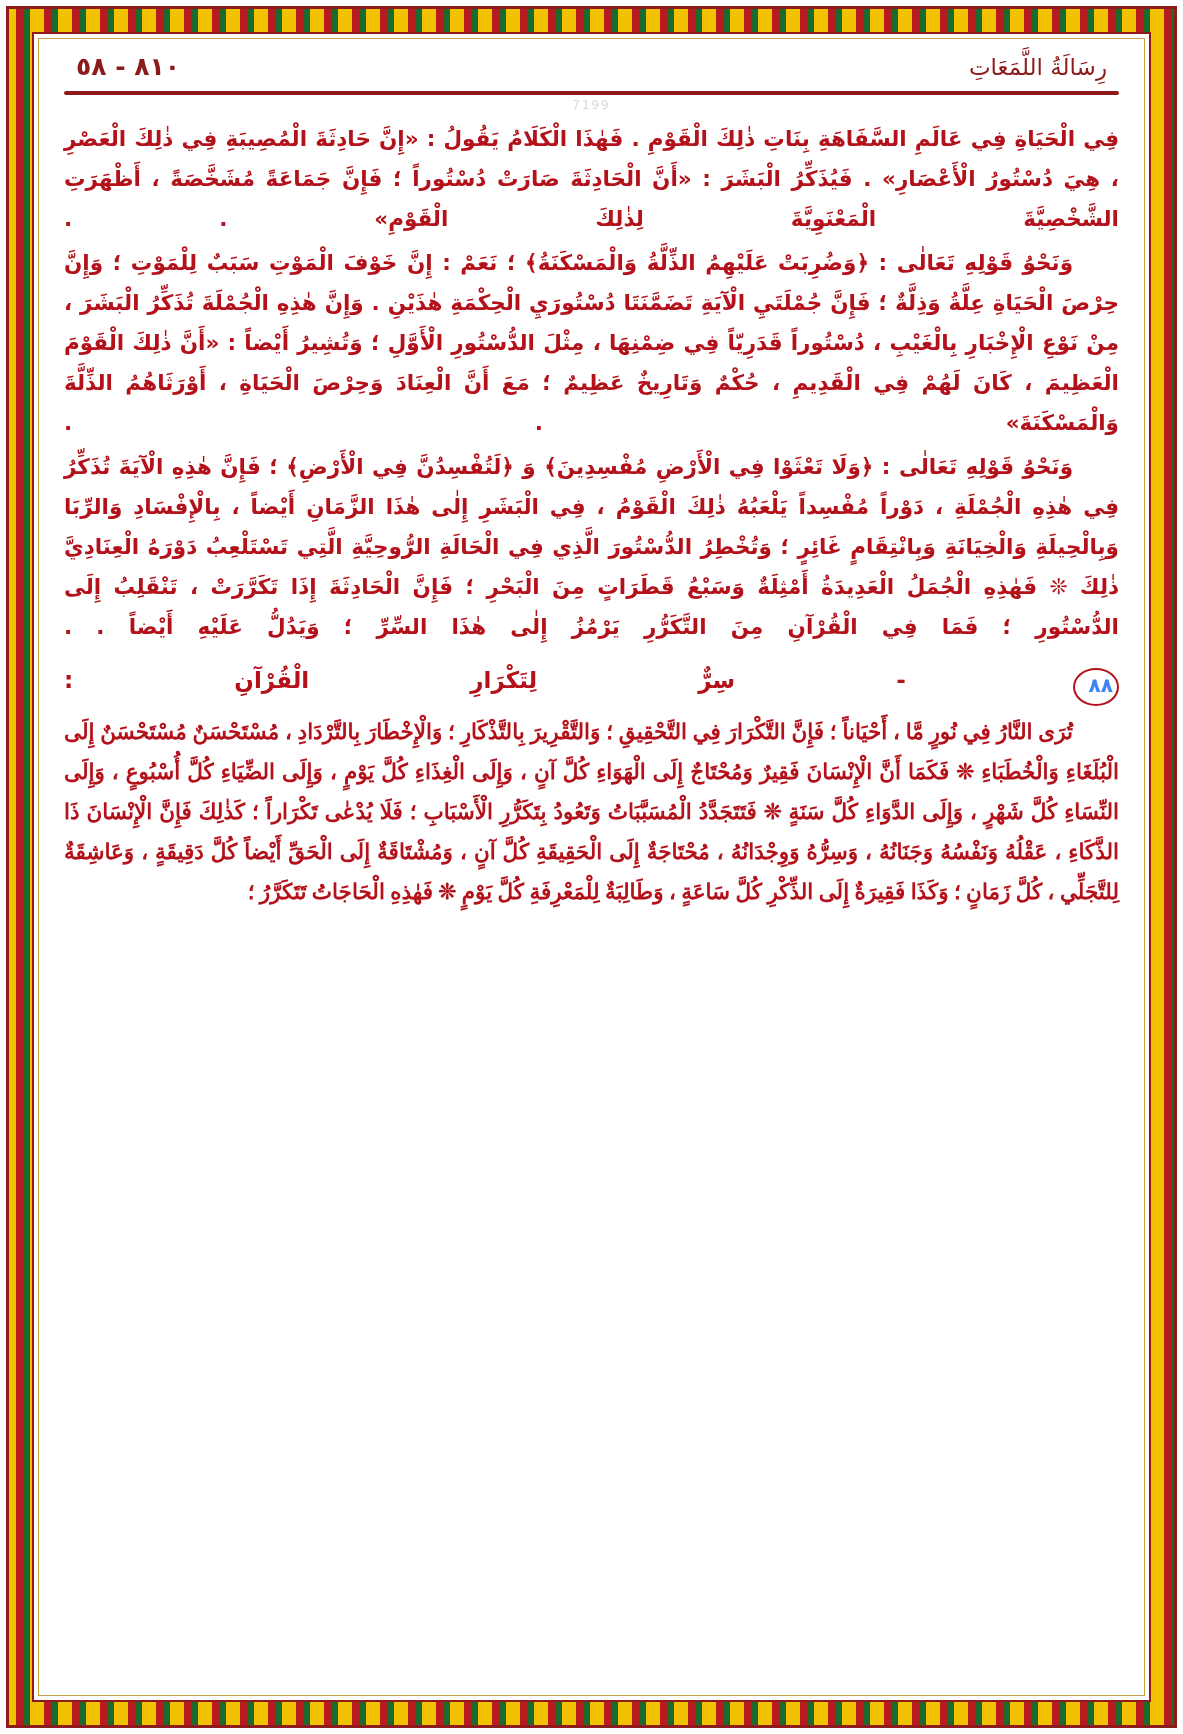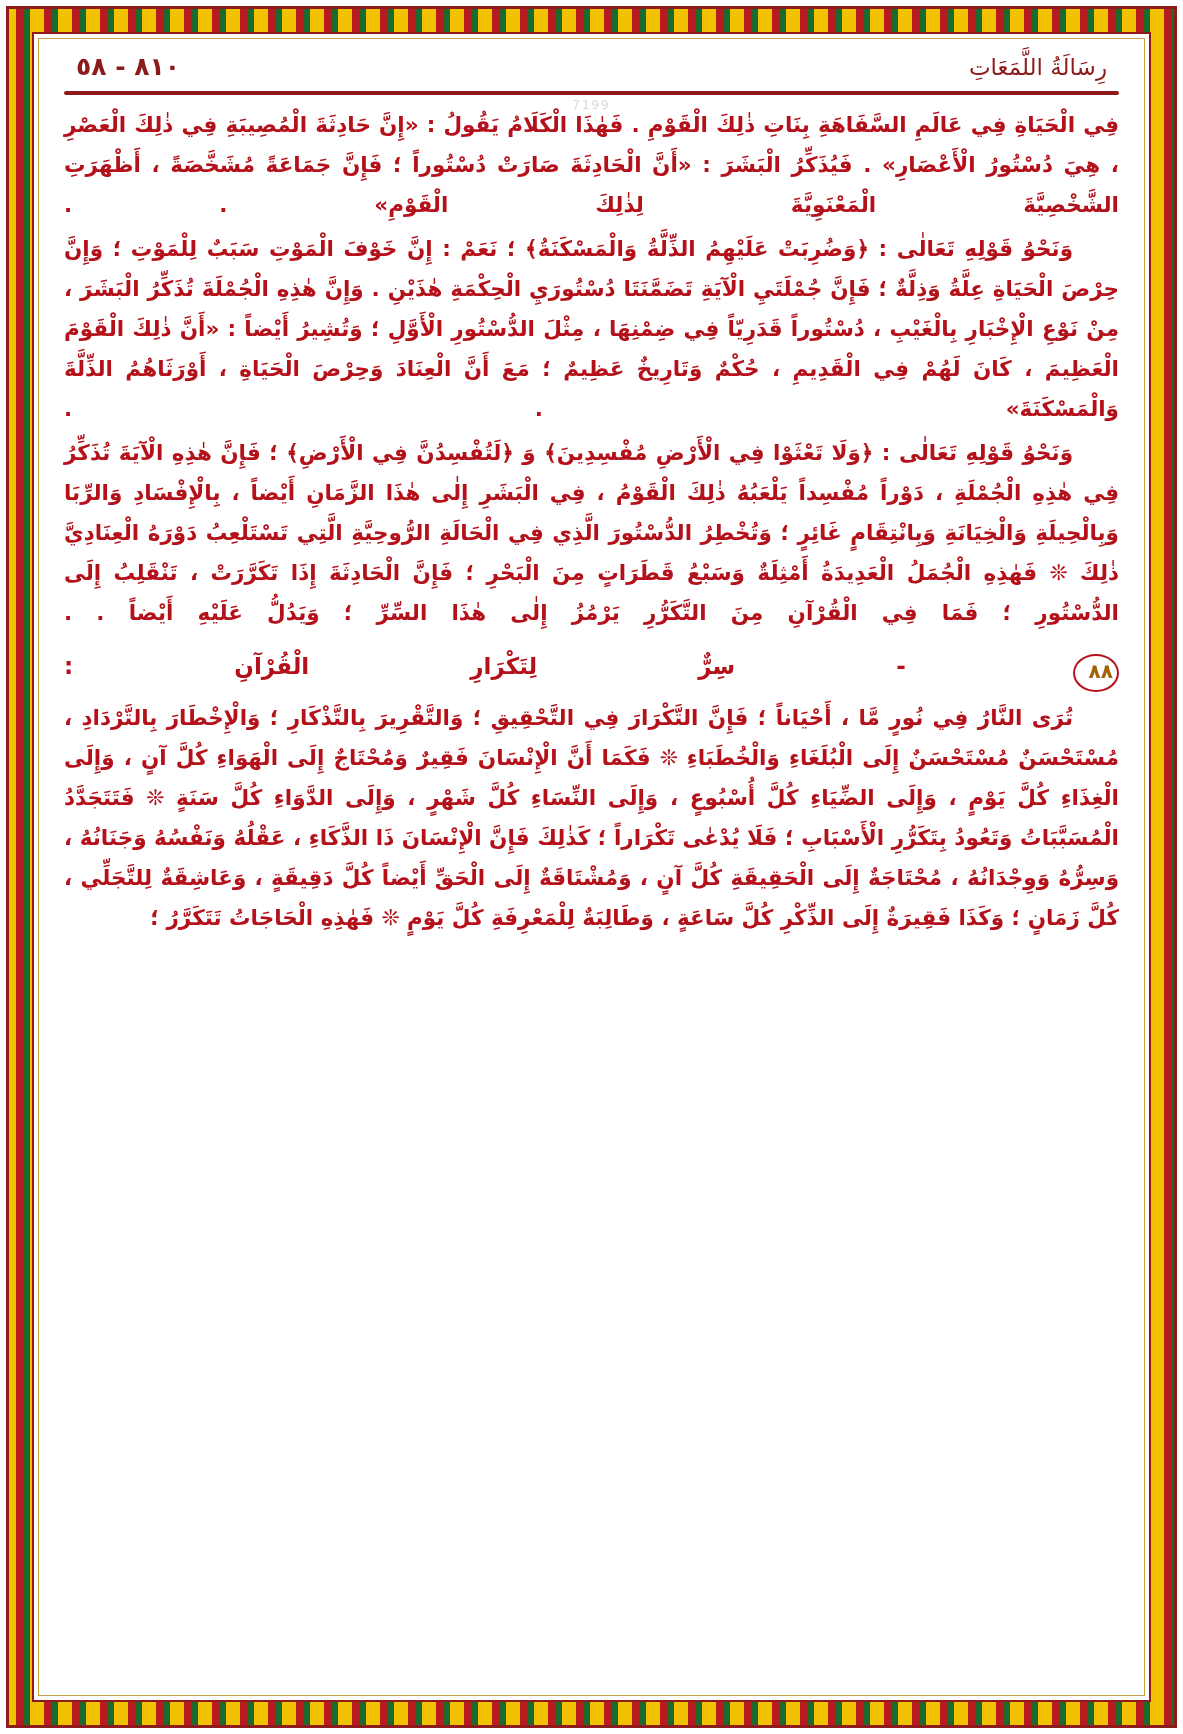--- a/index.html
+++ b/index.html
@@ -87,58 +87,59 @@
     height: 4px;
     background: #8d1b1b;
     border-radius: 2px;
   }
 
   
   .body-text {
     direction: rtl;
     text-align: justify;
     text-align-last: justify;
-    margin-top: 10px;
+    margin-top: 24px;
     padding: 0 6px;
   }
   p.par {
     margin: 0 0 4px 0;
     font-size: 21.5px;
     line-height: 40px;
     color: #b4111a;
     font-weight: bold;
     text-align: justify;
     text-align-last: justify;
   }
   p.par.indent {
     text-indent: 46px;
   }
   p.par.last-normal {
     text-align-last: right;
+    font-family: Liberation Serif, serif;
   }
 
   
   .section-head {
     direction: rtl;
     text-align: center;
     margin: 20px 0 6px 0;
     color: #b4111a;
     font-size: 23px;
     font-weight: bold;
   }
   .num-badge {
     display: inline-block;
     min-width: 34px;
     height: 34px;
     line-height: 30px;
     border: 2px solid #b4111a;
     border-radius: 50%;
     text-align: center;
     font-size: 20px;
-    color: #a16207;
+    color: #3b82f6;
     padding: 0 4px;
     margin-left: 6px;
     vertical-align: -4px;
   }
   .watermark {
     position: absolute;
     top: 46px;
     left: 0;
     right: 0;
     text-align: center;

